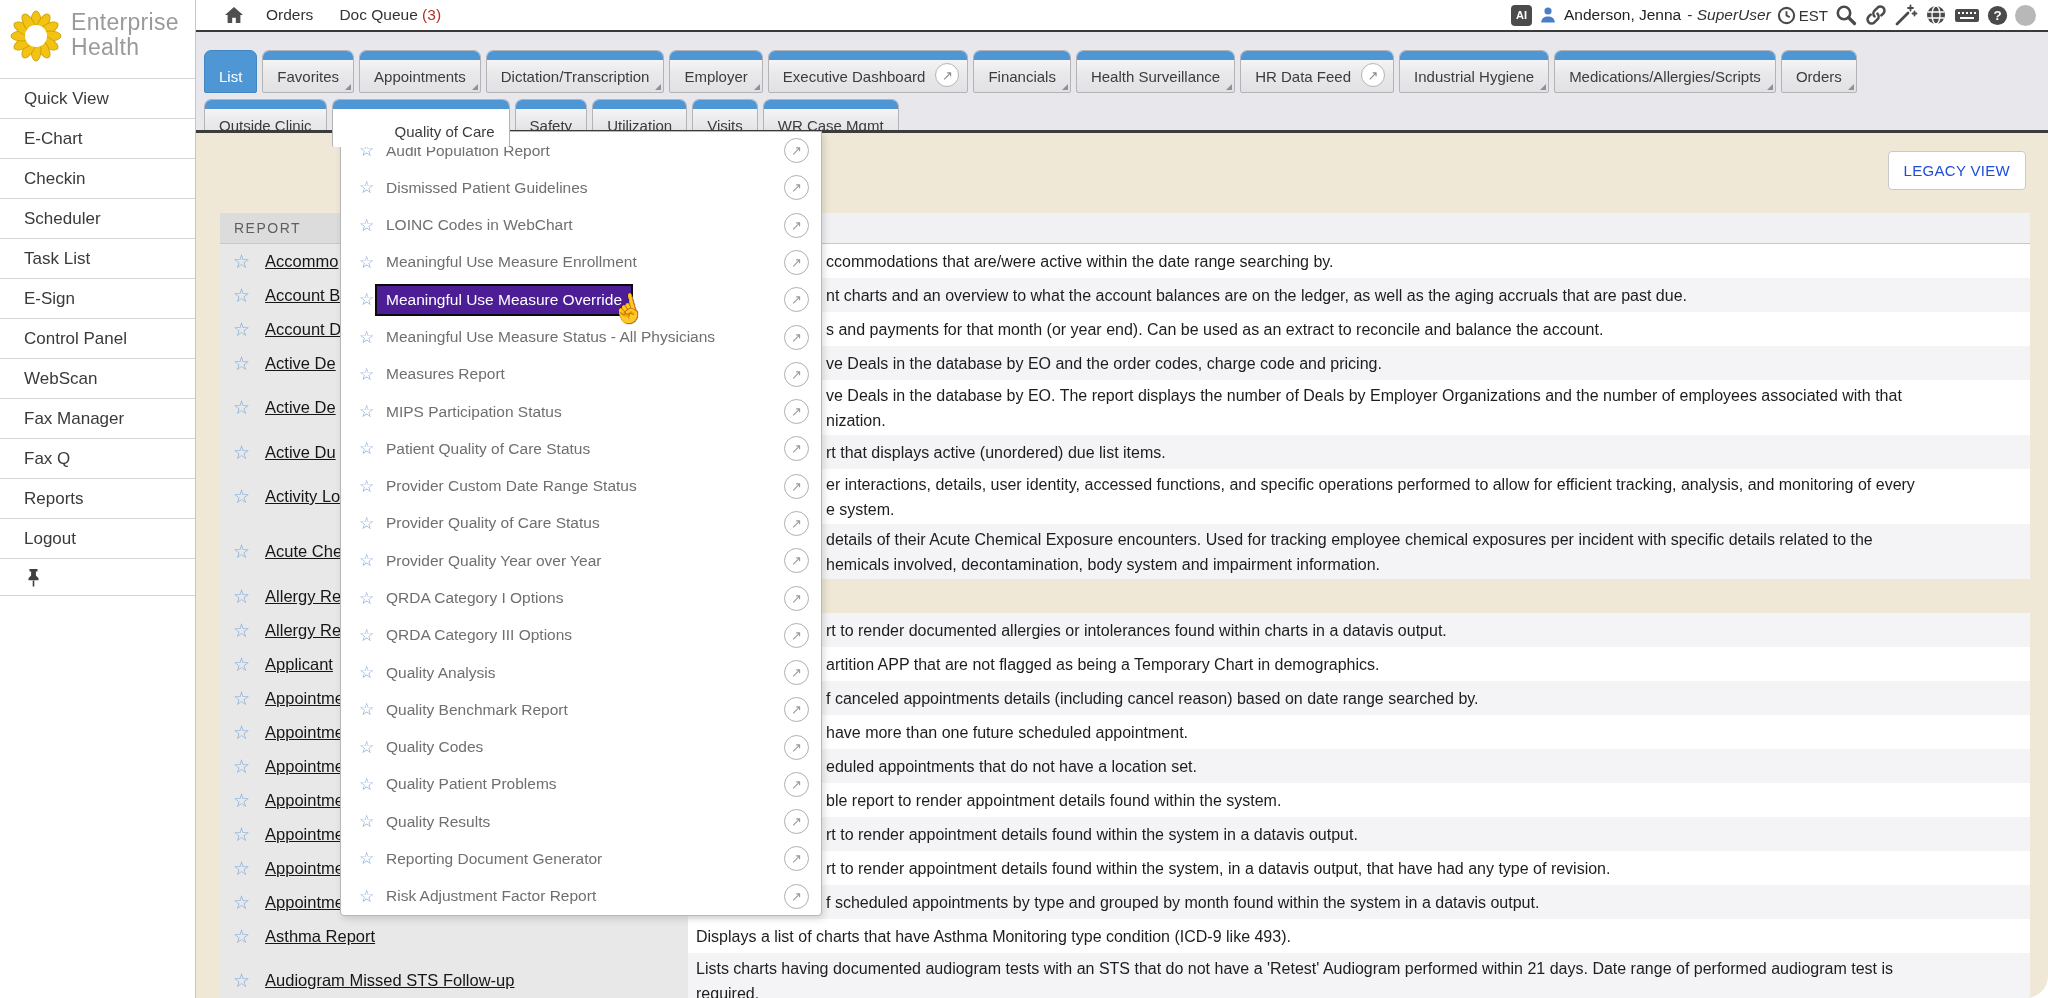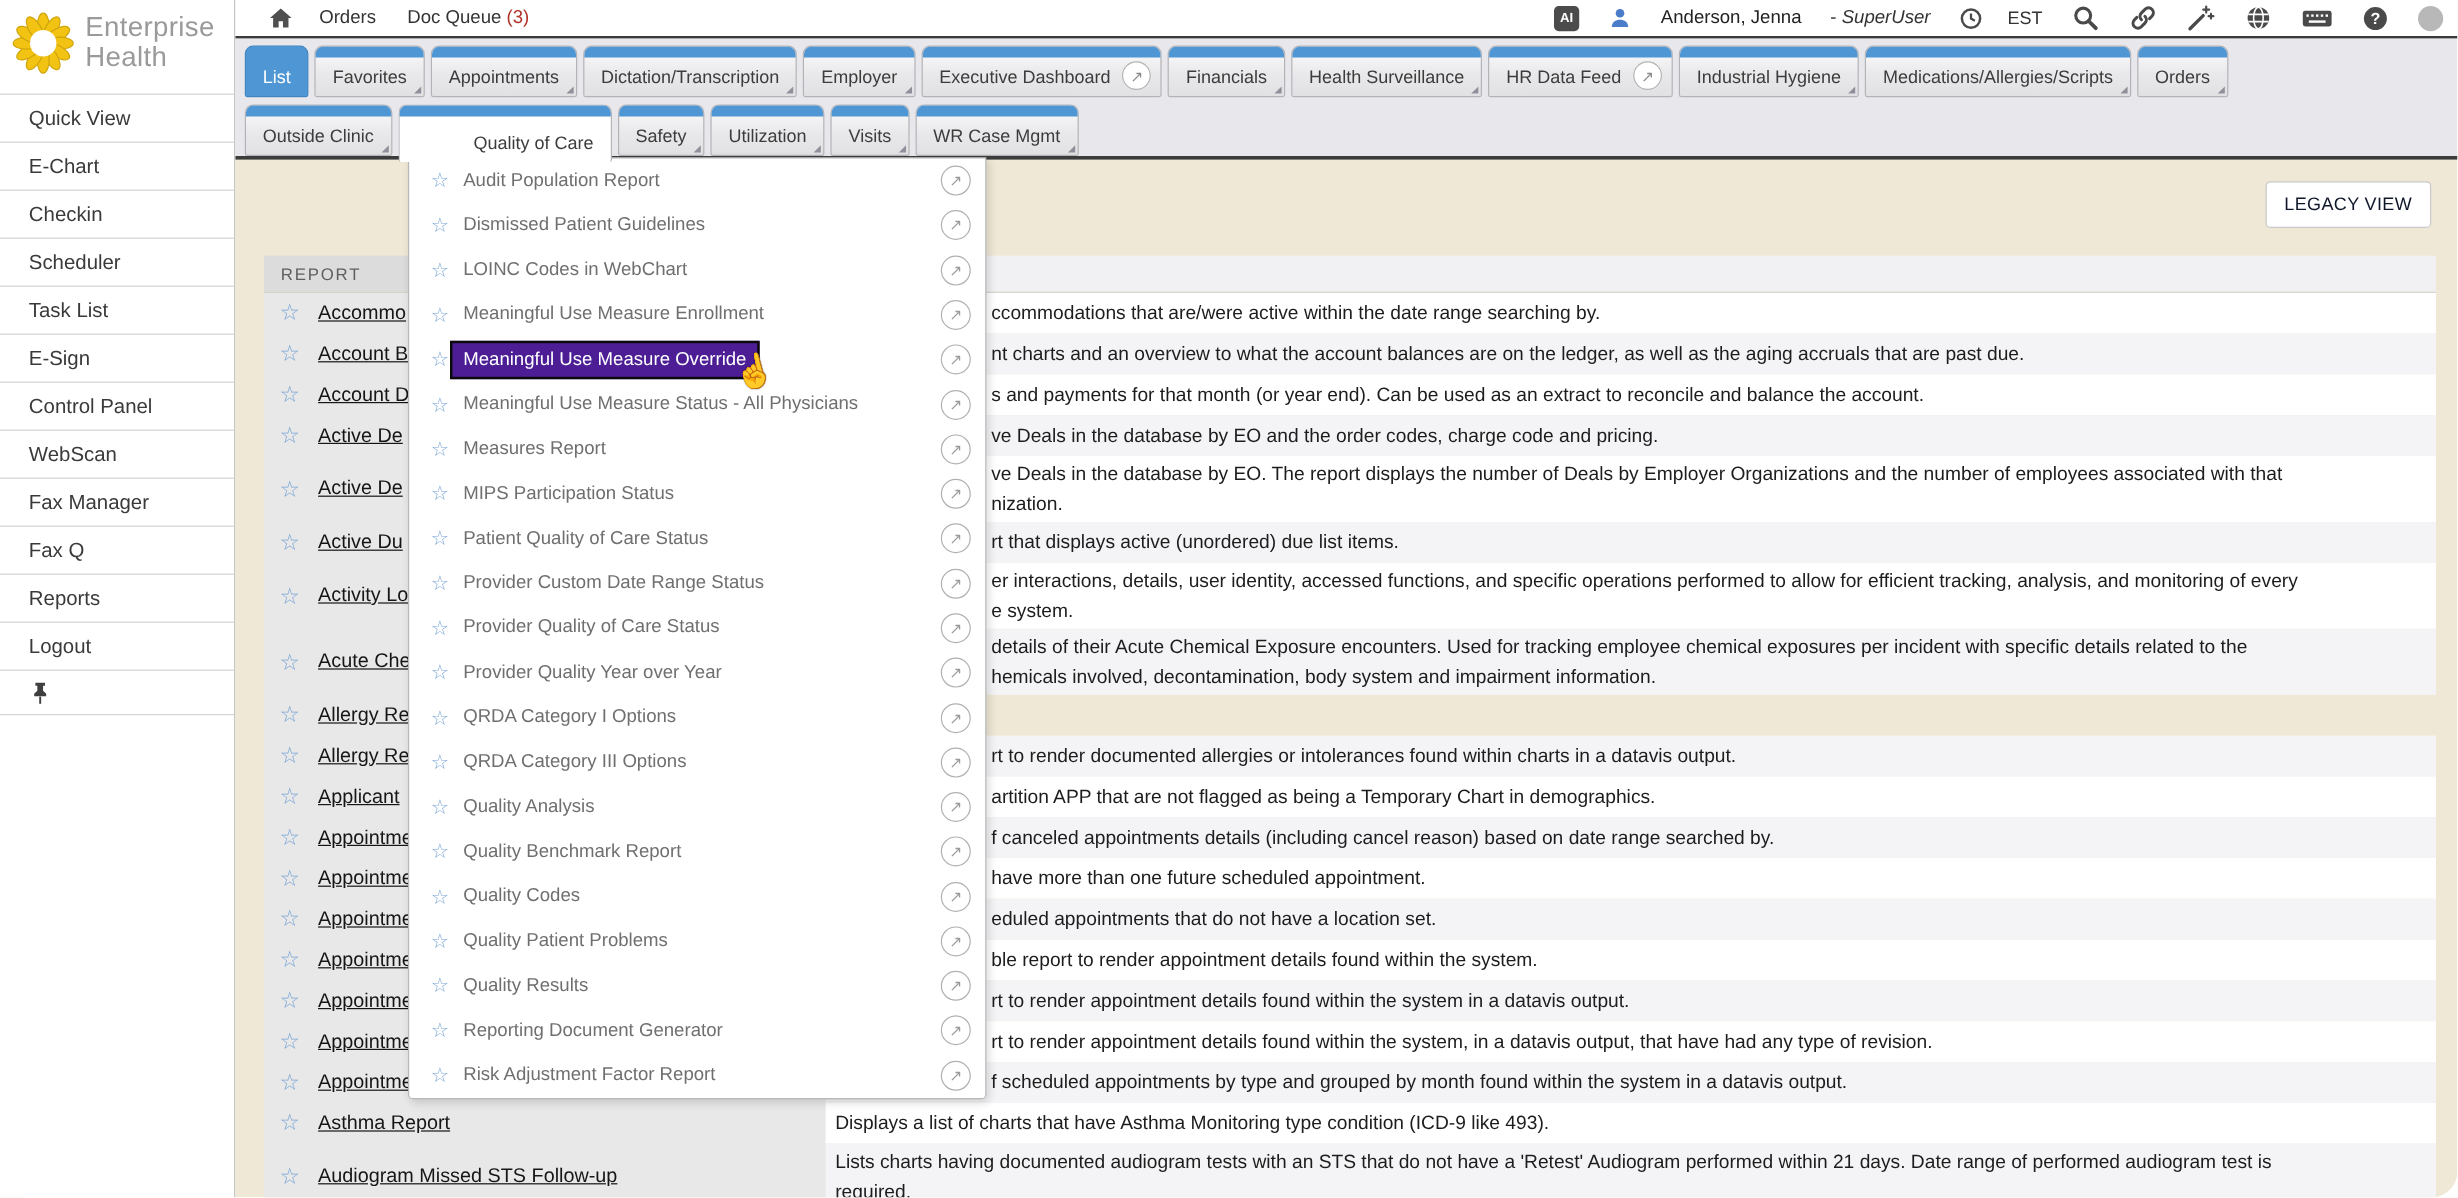--- a/index.html
+++ b/index.html
@@ -16,33 +16,33 @@
              border-bottom:1px solid #d4d4d4;cursor:pointer;}
   .pin-row{height:36px;display:flex;align-items:center;padding-left:26px;border-bottom:1px solid #d4d4d4;}
 
   
   .topbar{position:absolute;left:196px;top:0;width:1852px;height:30px;background:#fff;
           border-bottom:2px solid #3a3a3a;display:flex;align-items:center;z-index:10;}
   .tb-left{display:flex;align-items:center;margin-left:28px;}
   .home-btn{margin-right:22px;display:flex;align-items:center;cursor:pointer;}
   .tb-link{font-size:15.5px;color:#333;margin-right:26px;cursor:pointer;white-space:nowrap;}
   .badge{color:#b03228;}
-  .tb-right{position:absolute;right:12px;top:0;height:30px;display:flex;align-items:center;gap:24px;}
+  .tb-right{position:absolute;right:12px;top:0;height:30px;display:flex;align-items:center;gap:6px;}
   .ai-badge{width:21px;height:21px;background:#4b4b4b;color:#fff;font-size:11px;font-weight:bold;
             border-radius:4px;display:flex;align-items:center;justify-content:center;cursor:pointer;}
   .user-name{font-size:15.5px;color:#222;white-space:nowrap;}
   .user-role{font-size:15.5px;color:#333;white-space:nowrap;}
   .user-role i{font-style:italic;}
   .tz{font-size:15px;color:#333;margin-left:-3px;}
   .ticon{display:block;cursor:pointer;}
   .presence{width:21px;height:21px;border-radius:50%;background:#b8b8b8;}
 
   
   .tabstrip{position:absolute;left:196px;top:32px;width:1852px;height:98px;background:#e8e8ec;}
-  .tabrow{display:flex;align-items:flex-start;gap:5px;padding-left:8px;}
+  .tabrow{display:flex;align-items:flex-start;gap:5px;padding-left:8px;margin-top:12px;}
   .tabrow1{padding-top:6px;}
   .tabrow2{margin-top:6px;}
   .tab{position:relative;height:43px;border:1px solid #b4b4b8;border-radius:7px 7px 2px 2px;
        background:linear-gradient(#fcfcfd,#e9e9eb 55%,#e1e1e4);display:flex;align-items:flex-end;
        box-sizing:border-box;cursor:pointer;}
   .tab::before{content:"";position:absolute;top:0;left:0;right:0;height:9px;background:#4f97d4;
                border-radius:6px 6px 0 0;}
   .tab-label{padding:0 14px 7px;font-size:15px;color:#3c3c3c;white-space:nowrap;}
   .tab.active{background:#4f97d4;border-color:#4186c2;}
   .tab.active .tab-label{color:#fff;}
@@ -50,21 +50,21 @@
   .corner{position:absolute;right:2px;bottom:2px;width:0;height:0;
           border-left:6px solid transparent;border-bottom:6px solid #90909a;}
   .ext-icon{width:22px;height:22px;border:1px solid #b5b5b5;border-radius:50%;color:#8a8a8a;
             font-size:13px;display:flex;align-items:center;justify-content:center;
             margin:0 8px 5px -4px;background:#fff;}
 
   
   .content{position:absolute;left:196px;top:130px;width:1852px;height:868px;background:#efe8d6;
            border-top:3px solid #3c3c3c;box-sizing:border-box;}
   .legacy-btn{position:absolute;top:18px;right:22px;background:#fff;border:1px solid #c9c9c9;
-              border-radius:4px;padding:10px 15px;font-size:15px;color:#0f172a;
+              border-radius:4px;padding:10px 15px;font-size:15px;color:#1d4ed8;
               font-family:inherit;letter-spacing:.3px;cursor:pointer;}
   .report-table{position:absolute;left:24px;top:80px;width:1810px;}
   .t-head{display:flex;height:30px;border-bottom:1px solid #c8c8c8;}
   .th-left{width:468px;background:#dcdcdc;display:flex;align-items:center;padding-left:14px;
            font-size:14px;letter-spacing:1.5px;color:#5f5f5f;box-sizing:border-box;}
   .th-right{flex:1;background:#f1f1f3;}
   .t-row{display:flex;height:34px;}
   .t-row.tall{height:55px;}
   .t-row.odd .cell-desc{background:#fff;}
   .t-row.even .cell-desc{background:#f4f4f6;}

